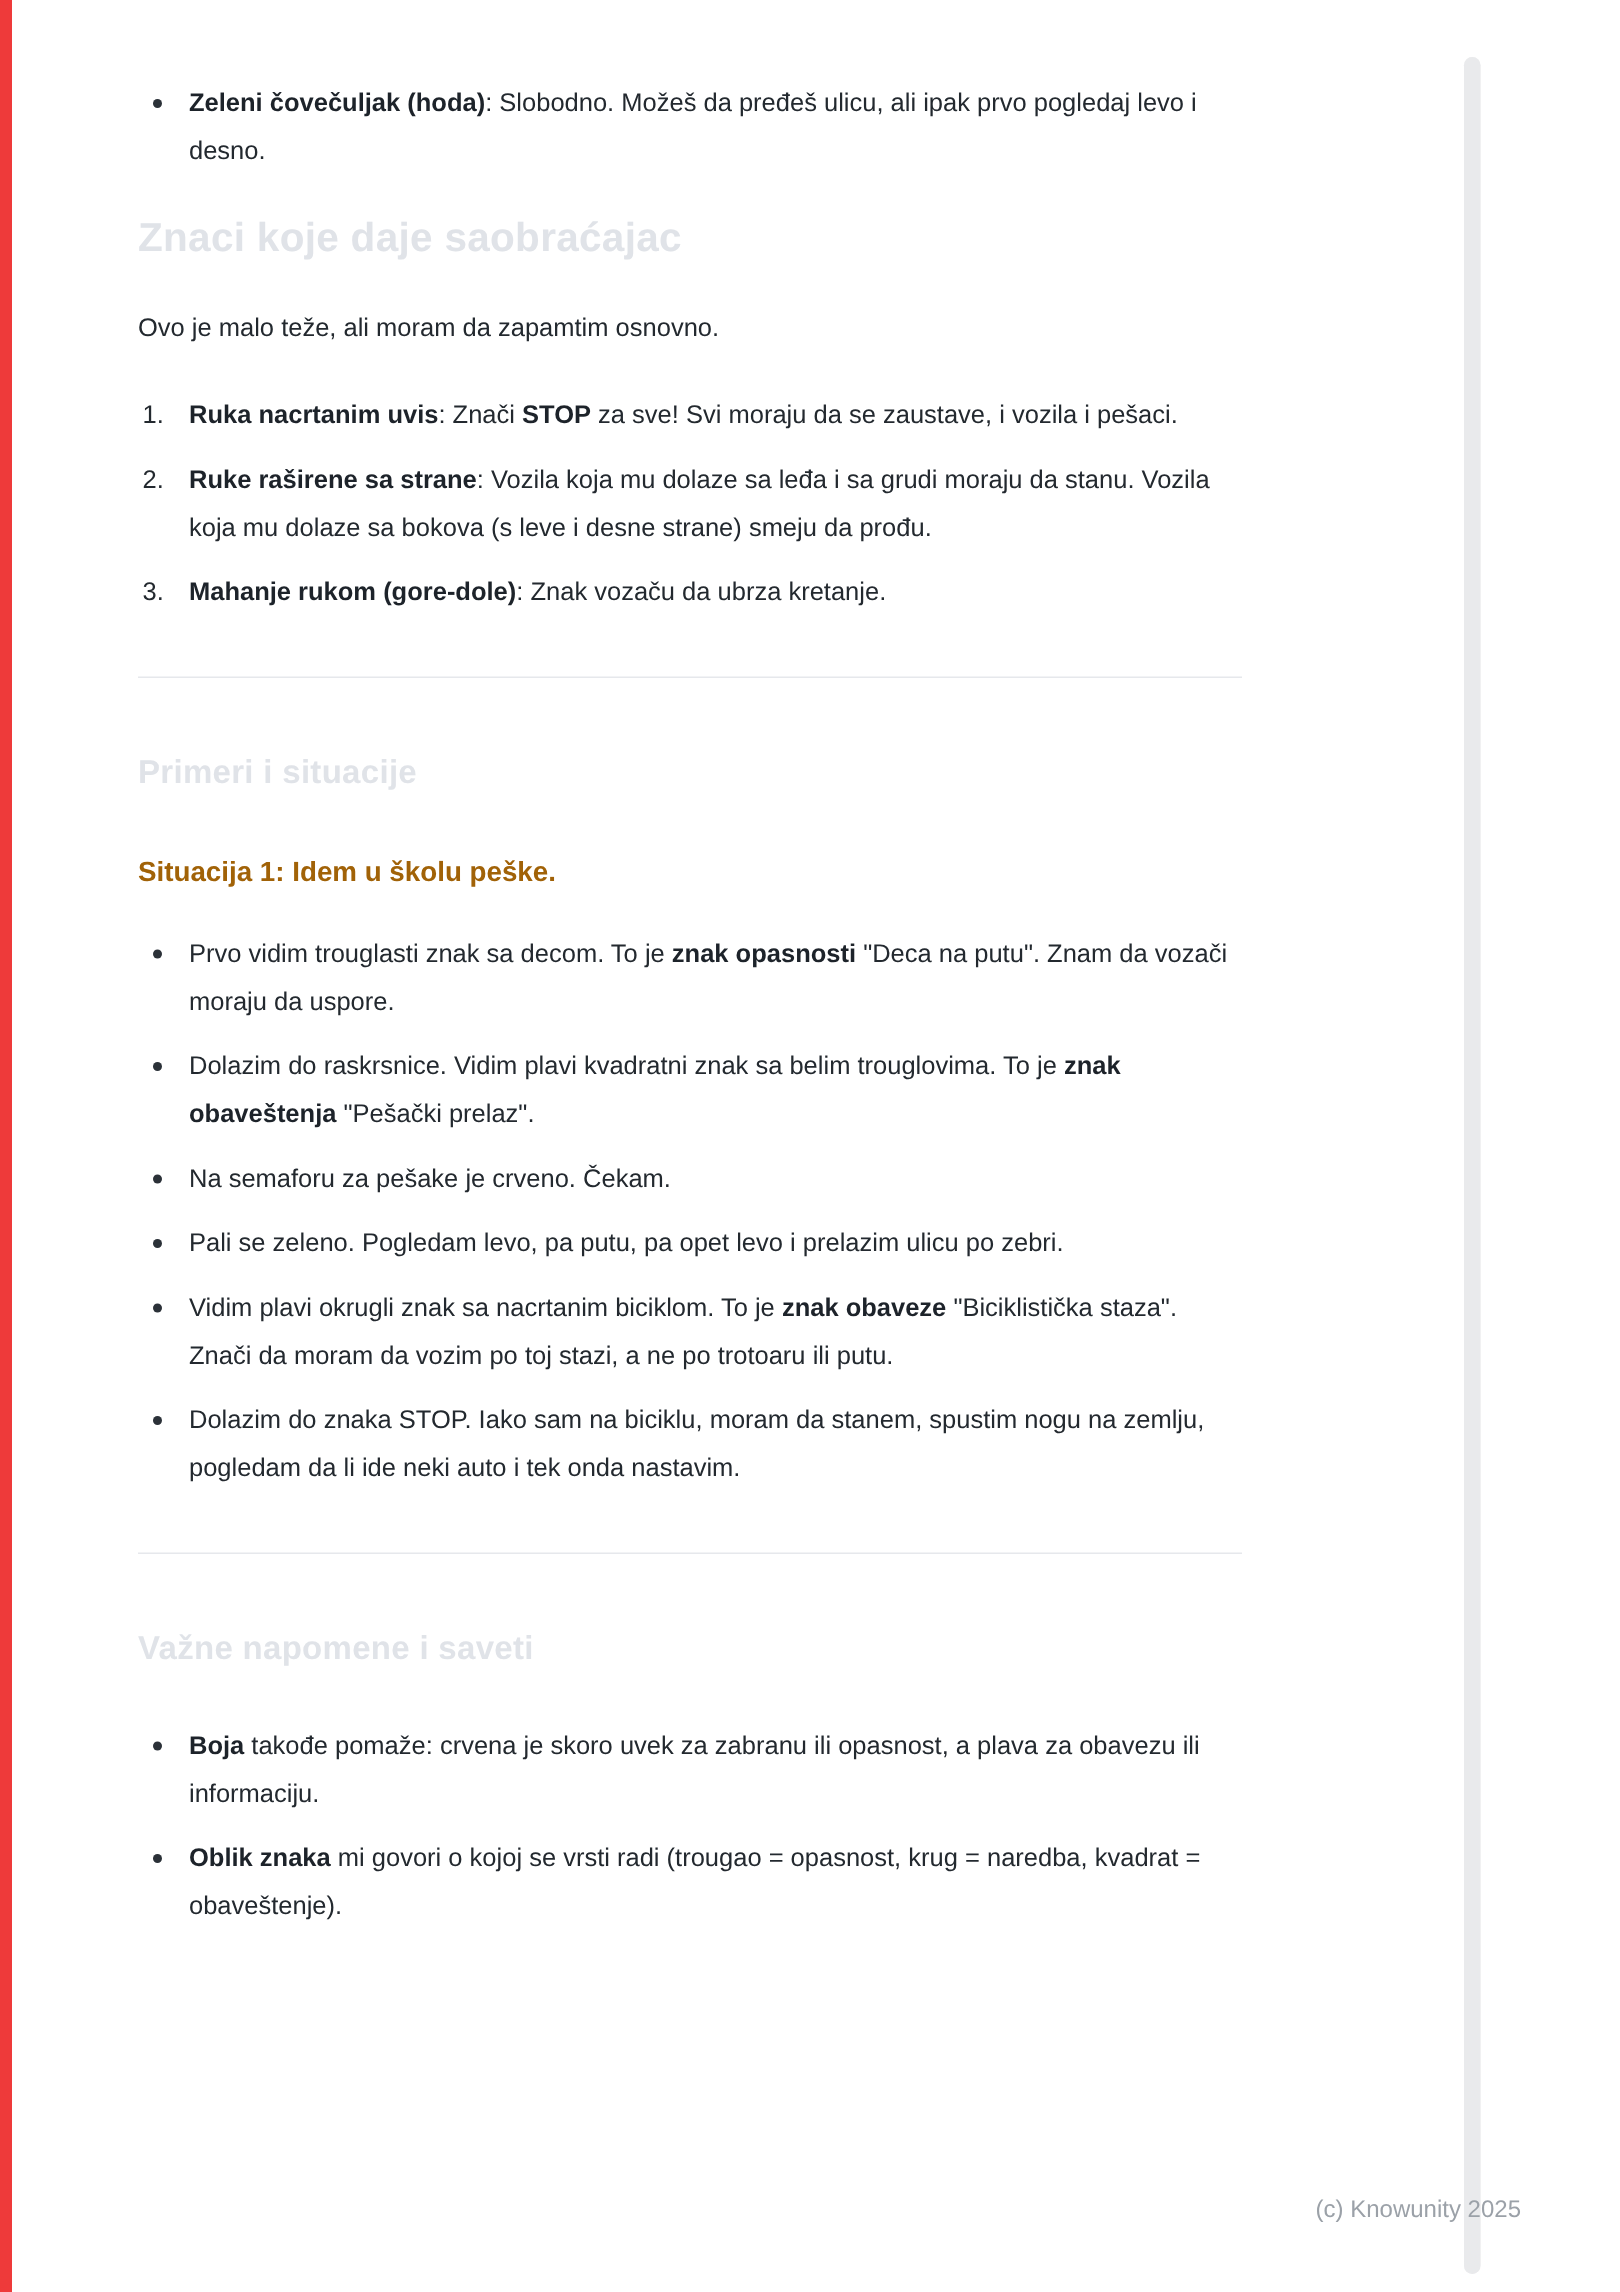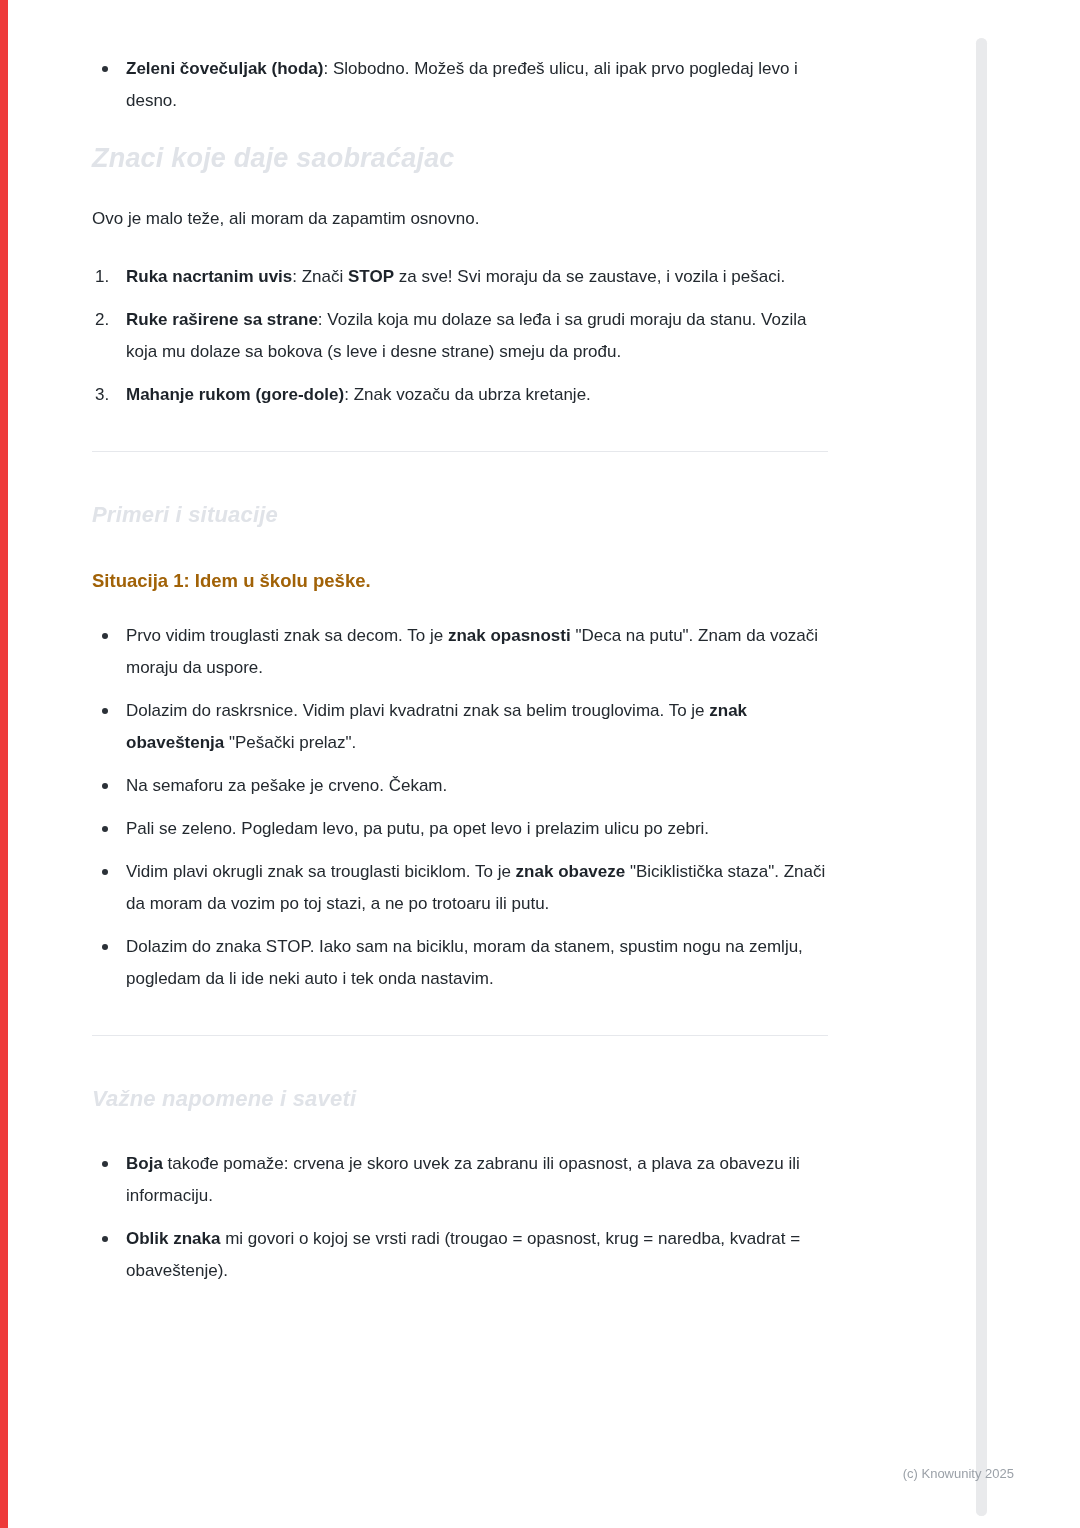--- a/index.html
+++ b/index.html
@@ -38,21 +38,20 @@
   }
   ol.numbered .num { position: absolute; left: 3px; }
   strong { font-weight: 700; color: #1d232a; }
 
   .intro-list { margin-bottom: 24px; }
 
   .muted-heading {
     font-weight: 700;
     color: var(--muted-heading, #e0e3e8);
     letter-spacing: 0.2px;
-    font-style: italic;
   }
   .h-small { font-size: 27px; line-height: 34px; margin: 24px 0 28px; }
   .h-big   { font-size: 22px; line-height: 38px; margin: 44px 0 0; }
 
   .lead { margin-bottom: 26px; }
 
   ol.numbered { margin-bottom: 6px; }
 
   hr.divider {
     border: none;
@@ -73,21 +72,21 @@
     background: #f1f1f2; border-radius: 8px;
   }
   .scrollbar-thumb {
     position: absolute; left: 0; top: 0;
     width: 11px; height: 1478px;
     background: #e9eaec; border-radius: 8px;
   }
 
   .footer {
     position: absolute; right: 66px; top: 1464px;
-    font-size: 13px; line-height: 20px;
+    font-size: 16px; line-height: 20px;
     color: #9ba1a8;
   }
 </style>
 </head>
 <body>
 
 <div class="page">
 
   <div class="accent"></div>
 
@@ -135,21 +134,21 @@
         <span class="li-text"><span>Na semaforu za pešake je crveno. Čekam.</span></span>
       </li>
       <li>
         <span class="li-text"><span>Pali se zeleno. Pogledam levo, pa putu, pa opet levo i prelazim ulicu po zebri.</span></span>
       </li>
     </ul>
 
 
     <ul class="bullets">
       <li>
-        <span class="li-text"><span>Vidim plavi okrugli znak sa trouglasti biciklom. To je </span><strong>znak obaveze</strong><span> "Biciklistička staza". Znači da moram da vozim po toj stazi, a ne po trotoaru ili putu.</span></span>
+        <span class="li-text"><span>Vidim plavi okrugli znak sa nacrtanim biciklom. To je </span><strong>znak obaveze</strong><span> "Biciklistička staza". Znači da moram da vozim po toj stazi, a ne po trotoaru ili putu.</span></span>
       </li>
       <li>
         <span class="li-text"><span>Dolazim do znaka STOP. Iako sam na biciklu, moram da stanem, spustim nogu na zemlju, pogledam da li ide neki auto i tek onda nastavim.</span></span>
       </li>
     </ul>
 
     <hr class="divider">
 
     <h2 class="muted-heading h-big">Važne napomene i saveti</h2>
 

